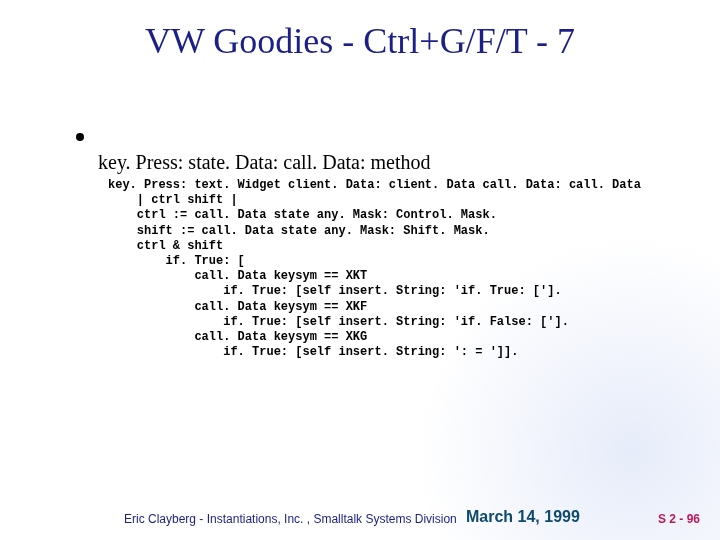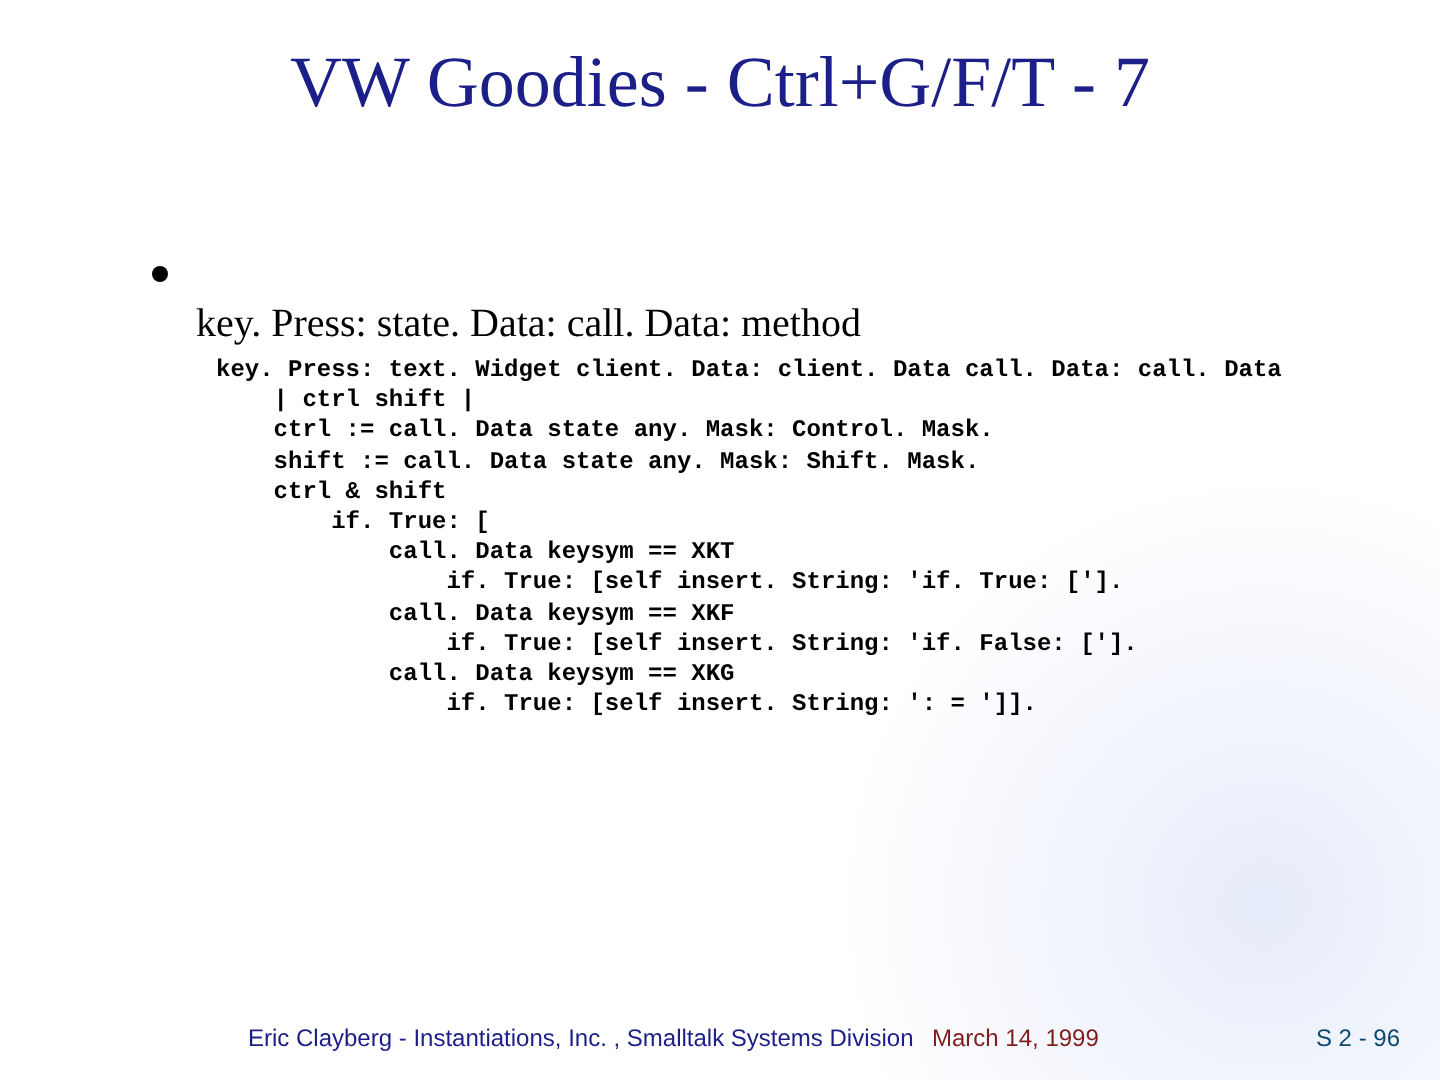--- a/index.html
+++ b/index.html
@@ -76,31 +76,31 @@
     bottom: 0;
     font-size: 12px;
     font-weight: normal;
     color: #1b1f87;
     margin-left: 46px;
   }
   .footer-center {
     position: absolute;
     left: 388px;
     bottom: 0;
-    font-size: 12px;
-    font-weight: normal;
-    color: #7f1d1d;
+    font-size: 16px;
+    font-weight: bold;
+    color: #0c4a6e;
   }
   .footer-right {
     position: absolute;
     right: 0;
     bottom: 0;
     font-size: 12px;
-    font-weight: normal;
-    color: #0c4a6e;
+    font-weight: bold;
+    color: #be185d;
   }
   .wash {
     position: absolute;
     right: -80px;
     bottom: -80px;
     width: 420px;
     height: 420px;
     background: radial-gradient(circle at 60% 60%, rgba(210,220,245,0.55), rgba(255,255,255,0) 60%);
     pointer-events: none;
   }

